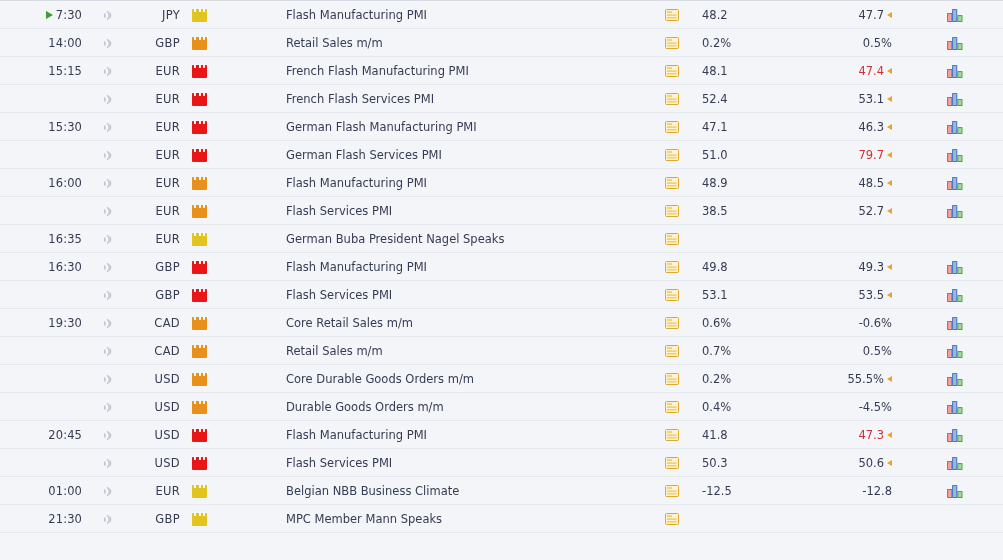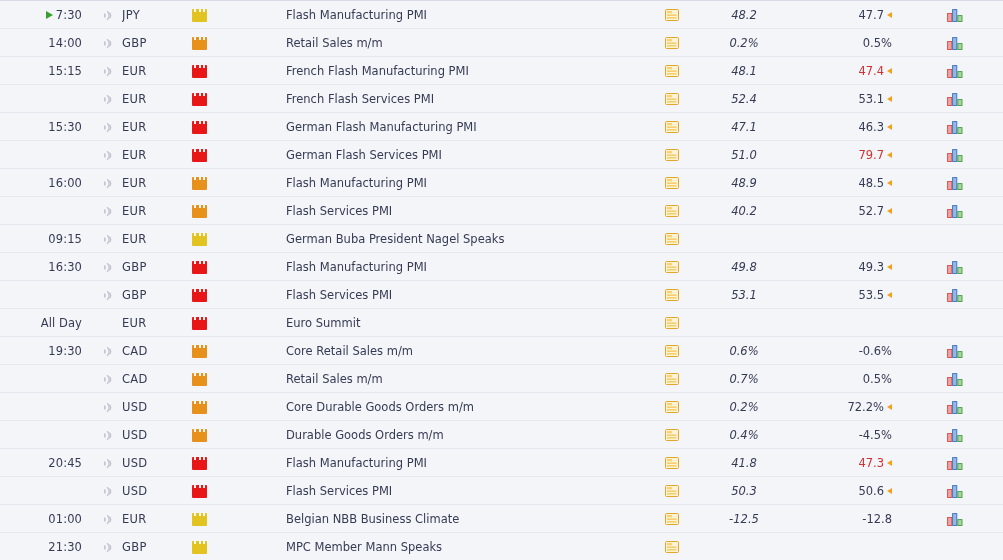--- a/index.html
+++ b/index.html
@@ -35,25 +35,25 @@
     overflow: hidden;
     background: #f4f5f9;
   }
   table.cal tr.group-start > td {
     border-top: 1px solid #d7d9e3;
   }
 
   
   .c-time   { width: 92px;  text-align: right; padding-right: 10px !important; }
   .c-sound  { width: 30px;  text-align: center; }
-  .c-cur    { width: 58px;  text-align: left; }
+  .c-cur    { width: 58px;  text-align: right; }
   .c-imp    { width: 62px;  text-align: left; padding-left: 12px !important; }
   .c-event  { width: 400px; text-align: left; padding-left: 4px !important; }
   .c-detail { width: 60px;  text-align: center; }
-  .c-actual { width: 96px;  text-align: center; padding-right: 12px !important; font-style: italic; }
+  .c-actual { width: 96px;  text-align: left; padding-right: 12px !important; }
   .c-fore   { width: 110px; text-align: right; padding-right: 16px !important; }
   .c-graph  { width: 95px;  text-align: center; }
 
   .time-txt { font-size: 11.5px; color: #353b52; letter-spacing: .1px; }
   .now-box {
     display:inline-block;
     width: 9px; height: 9px;
     position: relative;
     margin-right: 1px;
     vertical-align: -1px;
@@ -321,30 +321,30 @@
               </svg></span></td>
           <td class="c-cur"><span class="cur-txt">EUR</span></td>
           <td class="c-imp"><span class="imp imp-orange"></span></td>
           <td class="c-event"><span class="event-txt">Flash Services PMI</span></td>
           <td class="c-detail"><span class="folder"><svg width="14" height="12" viewBox="0 0 14 12">
                 <rect x="0.5" y="0.5" width="13" height="11" rx="1" fill="#fdf3d3" stroke="#e0a72b"></rect>
                 <rect x="2" y="2" width="5" height="2.2" fill="#f6d277"></rect>
                 <rect x="2" y="5.4" width="9.5" height="1.6" fill="#f3cf6f"></rect>
                 <rect x="2" y="8" width="9.5" height="1.6" fill="#f3cf6f"></rect>
               </svg></span></td>
-          <td class="c-actual"><span class="num">40.2</span></td>
+          <td class="c-actual"><span class="num">38.5</span></td>
           <td class="c-fore"><span class="prev-wrap"><span class="num">52.7</span><span class="revarrow"></span></span></td>
           <td class="c-graph"><span class="graphic"><svg width="17" height="13" viewBox="0 0 17 13">
                 <rect x="0.6" y="4.5" width="4.2" height="8" fill="#f2a0a0" stroke="#d24b4b" stroke-width="0.9"></rect>
                 <rect x="5.6" y="0.6" width="4.2" height="11.9" fill="#93b8e8" stroke="#3a6fbf" stroke-width="0.9"></rect>
                 <rect x="10.8" y="6.6" width="4.2" height="5.9" fill="#a8d79a" stroke="#3f9b3f" stroke-width="0.9"></rect>
               </svg></span></td>
         </tr>
         <tr class="row group-start">
-          <td class="c-time"><span class="time-txt">09:15</span></td>
+          <td class="c-time"><span class="time-txt">16:35</span></td>
           <td class="c-sound"><span class="snd"><svg width="13" height="13" viewBox="0 0 13 13">
                 <path d="M3 4.5 L3 8.5 L4.6 8.5 L4.6 4.5 Z" fill="#b9bcc9"></path>
                 <path d="M6.4 2.6 A5.2 5.2 0 0 1 6.4 10.4" stroke="#b9bcc9" stroke-width="1.3" fill="none" stroke-linecap="round"></path>
                 <path d="M8.6 4.1 A3.2 3.2 0 0 1 8.6 8.9" stroke="#b9bcc9" stroke-width="1.3" fill="none" stroke-linecap="round"></path>
               </svg></span></td>
           <td class="c-cur"><span class="cur-txt">EUR</span></td>
           <td class="c-imp"><span class="imp imp-yellow"></span></td>
           <td class="c-event"><span class="event-txt">German Buba President Nagel Speaks</span></td>
           <td class="c-detail"><span class="folder"><svg width="14" height="12" viewBox="0 0 14 12">
                 <rect x="0.5" y="0.5" width="13" height="11" rx="1" fill="#fdf3d3" stroke="#e0a72b"></rect>
@@ -398,218 +398,202 @@
               </svg></span></td>
           <td class="c-actual"><span class="num">53.1</span></td>
           <td class="c-fore"><span class="prev-wrap"><span class="num">53.5</span><span class="revarrow"></span></span></td>
           <td class="c-graph"><span class="graphic"><svg width="17" height="13" viewBox="0 0 17 13">
                 <rect x="0.6" y="4.5" width="4.2" height="8" fill="#f2a0a0" stroke="#d24b4b" stroke-width="0.9"></rect>
                 <rect x="5.6" y="0.6" width="4.2" height="11.9" fill="#93b8e8" stroke="#3a6fbf" stroke-width="0.9"></rect>
                 <rect x="10.8" y="6.6" width="4.2" height="5.9" fill="#a8d79a" stroke="#3f9b3f" stroke-width="0.9"></rect>
               </svg></span></td>
         </tr>
         <tr class="row group-start">
-          <td class="c-time"><span class="time-txt">All Day</span></td>
-          <td class="c-sound"></td>
-          <td class="c-cur"><span class="cur-txt">EUR</span></td>
-          <td class="c-imp"><span class="imp imp-red"></span></td>
-          <td class="c-event"><span class="event-txt">Euro Summit</span></td>
+          <td class="c-time"><span class="time-txt">19:30</span></td>
+          <td class="c-sound"><span class="snd"><svg width="13" height="13" viewBox="0 0 13 13">
+                <path d="M3 4.5 L3 8.5 L4.6 8.5 L4.6 4.5 Z" fill="#b9bcc9"></path>
+                <path d="M6.4 2.6 A5.2 5.2 0 0 1 6.4 10.4" stroke="#b9bcc9" stroke-width="1.3" fill="none" stroke-linecap="round"></path>
+                <path d="M8.6 4.1 A3.2 3.2 0 0 1 8.6 8.9" stroke="#b9bcc9" stroke-width="1.3" fill="none" stroke-linecap="round"></path>
+              </svg></span></td>
+          <td class="c-cur"><span class="cur-txt">CAD</span></td>
+          <td class="c-imp"><span class="imp imp-orange"></span></td>
+          <td class="c-event"><span class="event-txt">Core Retail Sales m/m</span></td>
+          <td class="c-detail"><span class="folder"><svg width="14" height="12" viewBox="0 0 14 12">
+                <rect x="0.5" y="0.5" width="13" height="11" rx="1" fill="#fdf3d3" stroke="#e0a72b"></rect>
+                <rect x="2" y="2" width="5" height="2.2" fill="#f6d277"></rect>
+                <rect x="2" y="5.4" width="9.5" height="1.6" fill="#f3cf6f"></rect>
+                <rect x="2" y="8" width="9.5" height="1.6" fill="#f3cf6f"></rect>
+              </svg></span></td>
+          <td class="c-actual"><span class="num">0.6%</span></td>
+          <td class="c-fore"><span class="prev-wrap"><span class="num">-0.6%</span></span></td>
+          <td class="c-graph"><span class="graphic"><svg width="17" height="13" viewBox="0 0 17 13">
+                <rect x="0.6" y="4.5" width="4.2" height="8" fill="#f2a0a0" stroke="#d24b4b" stroke-width="0.9"></rect>
+                <rect x="5.6" y="0.6" width="4.2" height="11.9" fill="#93b8e8" stroke="#3a6fbf" stroke-width="0.9"></rect>
+                <rect x="10.8" y="6.6" width="4.2" height="5.9" fill="#a8d79a" stroke="#3f9b3f" stroke-width="0.9"></rect>
+              </svg></span></td>
+        </tr>
+        <tr class="row">
+          <td class="c-time"><span class="time-txt"></span></td>
+          <td class="c-sound"><span class="snd"><svg width="13" height="13" viewBox="0 0 13 13">
+                <path d="M3 4.5 L3 8.5 L4.6 8.5 L4.6 4.5 Z" fill="#b9bcc9"></path>
+                <path d="M6.4 2.6 A5.2 5.2 0 0 1 6.4 10.4" stroke="#b9bcc9" stroke-width="1.3" fill="none" stroke-linecap="round"></path>
+                <path d="M8.6 4.1 A3.2 3.2 0 0 1 8.6 8.9" stroke="#b9bcc9" stroke-width="1.3" fill="none" stroke-linecap="round"></path>
+              </svg></span></td>
+          <td class="c-cur"><span class="cur-txt">CAD</span></td>
+          <td class="c-imp"><span class="imp imp-orange"></span></td>
+          <td class="c-event"><span class="event-txt">Retail Sales m/m</span></td>
+          <td class="c-detail"><span class="folder"><svg width="14" height="12" viewBox="0 0 14 12">
+                <rect x="0.5" y="0.5" width="13" height="11" rx="1" fill="#fdf3d3" stroke="#e0a72b"></rect>
+                <rect x="2" y="2" width="5" height="2.2" fill="#f6d277"></rect>
+                <rect x="2" y="5.4" width="9.5" height="1.6" fill="#f3cf6f"></rect>
+                <rect x="2" y="8" width="9.5" height="1.6" fill="#f3cf6f"></rect>
+              </svg></span></td>
+          <td class="c-actual"><span class="num">0.7%</span></td>
+          <td class="c-fore"><span class="prev-wrap"><span class="num">0.5%</span></span></td>
+          <td class="c-graph"><span class="graphic"><svg width="17" height="13" viewBox="0 0 17 13">
+                <rect x="0.6" y="4.5" width="4.2" height="8" fill="#f2a0a0" stroke="#d24b4b" stroke-width="0.9"></rect>
+                <rect x="5.6" y="0.6" width="4.2" height="11.9" fill="#93b8e8" stroke="#3a6fbf" stroke-width="0.9"></rect>
+                <rect x="10.8" y="6.6" width="4.2" height="5.9" fill="#a8d79a" stroke="#3f9b3f" stroke-width="0.9"></rect>
+              </svg></span></td>
+        </tr>
+        <tr class="row">
+          <td class="c-time"><span class="time-txt"></span></td>
+          <td class="c-sound"><span class="snd"><svg width="13" height="13" viewBox="0 0 13 13">
+                <path d="M3 4.5 L3 8.5 L4.6 8.5 L4.6 4.5 Z" fill="#b9bcc9"></path>
+                <path d="M6.4 2.6 A5.2 5.2 0 0 1 6.4 10.4" stroke="#b9bcc9" stroke-width="1.3" fill="none" stroke-linecap="round"></path>
+                <path d="M8.6 4.1 A3.2 3.2 0 0 1 8.6 8.9" stroke="#b9bcc9" stroke-width="1.3" fill="none" stroke-linecap="round"></path>
+              </svg></span></td>
+          <td class="c-cur"><span class="cur-txt">USD</span></td>
+          <td class="c-imp"><span class="imp imp-orange"></span></td>
+          <td class="c-event"><span class="event-txt">Core Durable Goods Orders m/m</span></td>
+          <td class="c-detail"><span class="folder"><svg width="14" height="12" viewBox="0 0 14 12">
+                <rect x="0.5" y="0.5" width="13" height="11" rx="1" fill="#fdf3d3" stroke="#e0a72b"></rect>
+                <rect x="2" y="2" width="5" height="2.2" fill="#f6d277"></rect>
+                <rect x="2" y="5.4" width="9.5" height="1.6" fill="#f3cf6f"></rect>
+                <rect x="2" y="8" width="9.5" height="1.6" fill="#f3cf6f"></rect>
+              </svg></span></td>
+          <td class="c-actual"><span class="num">0.2%</span></td>
+          <td class="c-fore"><span class="prev-wrap"><span class="num">55.5%</span><span class="revarrow"></span></span></td>
+          <td class="c-graph"><span class="graphic"><svg width="17" height="13" viewBox="0 0 17 13">
+                <rect x="0.6" y="4.5" width="4.2" height="8" fill="#f2a0a0" stroke="#d24b4b" stroke-width="0.9"></rect>
+                <rect x="5.6" y="0.6" width="4.2" height="11.9" fill="#93b8e8" stroke="#3a6fbf" stroke-width="0.9"></rect>
+                <rect x="10.8" y="6.6" width="4.2" height="5.9" fill="#a8d79a" stroke="#3f9b3f" stroke-width="0.9"></rect>
+              </svg></span></td>
+        </tr>
+        <tr class="row">
+          <td class="c-time"><span class="time-txt"></span></td>
+          <td class="c-sound"><span class="snd"><svg width="13" height="13" viewBox="0 0 13 13">
+                <path d="M3 4.5 L3 8.5 L4.6 8.5 L4.6 4.5 Z" fill="#b9bcc9"></path>
+                <path d="M6.4 2.6 A5.2 5.2 0 0 1 6.4 10.4" stroke="#b9bcc9" stroke-width="1.3" fill="none" stroke-linecap="round"></path>
+                <path d="M8.6 4.1 A3.2 3.2 0 0 1 8.6 8.9" stroke="#b9bcc9" stroke-width="1.3" fill="none" stroke-linecap="round"></path>
+              </svg></span></td>
+          <td class="c-cur"><span class="cur-txt">USD</span></td>
+          <td class="c-imp"><span class="imp imp-orange"></span></td>
+          <td class="c-event"><span class="event-txt">Durable Goods Orders m/m</span></td>
+          <td class="c-detail"><span class="folder"><svg width="14" height="12" viewBox="0 0 14 12">
+                <rect x="0.5" y="0.5" width="13" height="11" rx="1" fill="#fdf3d3" stroke="#e0a72b"></rect>
+                <rect x="2" y="2" width="5" height="2.2" fill="#f6d277"></rect>
+                <rect x="2" y="5.4" width="9.5" height="1.6" fill="#f3cf6f"></rect>
+                <rect x="2" y="8" width="9.5" height="1.6" fill="#f3cf6f"></rect>
+              </svg></span></td>
+          <td class="c-actual"><span class="num">0.4%</span></td>
+          <td class="c-fore"><span class="prev-wrap"><span class="num">-4.5%</span></span></td>
+          <td class="c-graph"><span class="graphic"><svg width="17" height="13" viewBox="0 0 17 13">
+                <rect x="0.6" y="4.5" width="4.2" height="8" fill="#f2a0a0" stroke="#d24b4b" stroke-width="0.9"></rect>
+                <rect x="5.6" y="0.6" width="4.2" height="11.9" fill="#93b8e8" stroke="#3a6fbf" stroke-width="0.9"></rect>
+                <rect x="10.8" y="6.6" width="4.2" height="5.9" fill="#a8d79a" stroke="#3f9b3f" stroke-width="0.9"></rect>
+              </svg></span></td>
+        </tr>
+        <tr class="row group-start">
+          <td class="c-time"><span class="time-txt">20:45</span></td>
+          <td class="c-sound"><span class="snd"><svg width="13" height="13" viewBox="0 0 13 13">
+                <path d="M3 4.5 L3 8.5 L4.6 8.5 L4.6 4.5 Z" fill="#b9bcc9"></path>
+                <path d="M6.4 2.6 A5.2 5.2 0 0 1 6.4 10.4" stroke="#b9bcc9" stroke-width="1.3" fill="none" stroke-linecap="round"></path>
+                <path d="M8.6 4.1 A3.2 3.2 0 0 1 8.6 8.9" stroke="#b9bcc9" stroke-width="1.3" fill="none" stroke-linecap="round"></path>
+              </svg></span></td>
+          <td class="c-cur"><span class="cur-txt">USD</span></td>
+          <td class="c-imp"><span class="imp imp-red"></span></td>
+          <td class="c-event"><span class="event-txt">Flash Manufacturing PMI</span></td>
+          <td class="c-detail"><span class="folder"><svg width="14" height="12" viewBox="0 0 14 12">
+                <rect x="0.5" y="0.5" width="13" height="11" rx="1" fill="#fdf3d3" stroke="#e0a72b"></rect>
+                <rect x="2" y="2" width="5" height="2.2" fill="#f6d277"></rect>
+                <rect x="2" y="5.4" width="9.5" height="1.6" fill="#f3cf6f"></rect>
+                <rect x="2" y="8" width="9.5" height="1.6" fill="#f3cf6f"></rect>
+              </svg></span></td>
+          <td class="c-actual"><span class="num">41.8</span></td>
+          <td class="c-fore"><span class="prev-wrap"><span class="num revised">47.3</span><span class="revarrow"></span></span></td>
+          <td class="c-graph"><span class="graphic"><svg width="17" height="13" viewBox="0 0 17 13">
+                <rect x="0.6" y="4.5" width="4.2" height="8" fill="#f2a0a0" stroke="#d24b4b" stroke-width="0.9"></rect>
+                <rect x="5.6" y="0.6" width="4.2" height="11.9" fill="#93b8e8" stroke="#3a6fbf" stroke-width="0.9"></rect>
+                <rect x="10.8" y="6.6" width="4.2" height="5.9" fill="#a8d79a" stroke="#3f9b3f" stroke-width="0.9"></rect>
+              </svg></span></td>
+        </tr>
+        <tr class="row">
+          <td class="c-time"><span class="time-txt"></span></td>
+          <td class="c-sound"><span class="snd"><svg width="13" height="13" viewBox="0 0 13 13">
+                <path d="M3 4.5 L3 8.5 L4.6 8.5 L4.6 4.5 Z" fill="#b9bcc9"></path>
+                <path d="M6.4 2.6 A5.2 5.2 0 0 1 6.4 10.4" stroke="#b9bcc9" stroke-width="1.3" fill="none" stroke-linecap="round"></path>
+                <path d="M8.6 4.1 A3.2 3.2 0 0 1 8.6 8.9" stroke="#b9bcc9" stroke-width="1.3" fill="none" stroke-linecap="round"></path>
+              </svg></span></td>
+          <td class="c-cur"><span class="cur-txt">USD</span></td>
+          <td class="c-imp"><span class="imp imp-red"></span></td>
+          <td class="c-event"><span class="event-txt">Flash Services PMI</span></td>
+          <td class="c-detail"><span class="folder"><svg width="14" height="12" viewBox="0 0 14 12">
+                <rect x="0.5" y="0.5" width="13" height="11" rx="1" fill="#fdf3d3" stroke="#e0a72b"></rect>
+                <rect x="2" y="2" width="5" height="2.2" fill="#f6d277"></rect>
+                <rect x="2" y="5.4" width="9.5" height="1.6" fill="#f3cf6f"></rect>
+                <rect x="2" y="8" width="9.5" height="1.6" fill="#f3cf6f"></rect>
+              </svg></span></td>
+          <td class="c-actual"><span class="num">50.3</span></td>
+          <td class="c-fore"><span class="prev-wrap"><span class="num">50.6</span><span class="revarrow"></span></span></td>
+          <td class="c-graph"><span class="graphic"><svg width="17" height="13" viewBox="0 0 17 13">
+                <rect x="0.6" y="4.5" width="4.2" height="8" fill="#f2a0a0" stroke="#d24b4b" stroke-width="0.9"></rect>
+                <rect x="5.6" y="0.6" width="4.2" height="11.9" fill="#93b8e8" stroke="#3a6fbf" stroke-width="0.9"></rect>
+                <rect x="10.8" y="6.6" width="4.2" height="5.9" fill="#a8d79a" stroke="#3f9b3f" stroke-width="0.9"></rect>
+              </svg></span></td>
+        </tr>
+        <tr class="row group-start">
+          <td class="c-time"><span class="time-txt">01:00</span></td>
+          <td class="c-sound"><span class="snd"><svg width="13" height="13" viewBox="0 0 13 13">
+                <path d="M3 4.5 L3 8.5 L4.6 8.5 L4.6 4.5 Z" fill="#b9bcc9"></path>
+                <path d="M6.4 2.6 A5.2 5.2 0 0 1 6.4 10.4" stroke="#b9bcc9" stroke-width="1.3" fill="none" stroke-linecap="round"></path>
+                <path d="M8.6 4.1 A3.2 3.2 0 0 1 8.6 8.9" stroke="#b9bcc9" stroke-width="1.3" fill="none" stroke-linecap="round"></path>
+              </svg></span></td>
+          <td class="c-cur"><span class="cur-txt">EUR</span></td>
+          <td class="c-imp"><span class="imp imp-yellow"></span></td>
+          <td class="c-event"><span class="event-txt">Belgian NBB Business Climate</span></td>
+          <td class="c-detail"><span class="folder"><svg width="14" height="12" viewBox="0 0 14 12">
+                <rect x="0.5" y="0.5" width="13" height="11" rx="1" fill="#fdf3d3" stroke="#e0a72b"></rect>
+                <rect x="2" y="2" width="5" height="2.2" fill="#f6d277"></rect>
+                <rect x="2" y="5.4" width="9.5" height="1.6" fill="#f3cf6f"></rect>
+                <rect x="2" y="8" width="9.5" height="1.6" fill="#f3cf6f"></rect>
+              </svg></span></td>
+          <td class="c-actual"><span class="num">-12.5</span></td>
+          <td class="c-fore"><span class="prev-wrap"><span class="num">-12.8</span></span></td>
+          <td class="c-graph"><span class="graphic"><svg width="17" height="13" viewBox="0 0 17 13">
+                <rect x="0.6" y="4.5" width="4.2" height="8" fill="#f2a0a0" stroke="#d24b4b" stroke-width="0.9"></rect>
+                <rect x="5.6" y="0.6" width="4.2" height="11.9" fill="#93b8e8" stroke="#3a6fbf" stroke-width="0.9"></rect>
+                <rect x="10.8" y="6.6" width="4.2" height="5.9" fill="#a8d79a" stroke="#3f9b3f" stroke-width="0.9"></rect>
+              </svg></span></td>
+        </tr>
+        <tr class="row group-start">
+          <td class="c-time"><span class="time-txt">21:30</span></td>
+          <td class="c-sound"><span class="snd"><svg width="13" height="13" viewBox="0 0 13 13">
+                <path d="M3 4.5 L3 8.5 L4.6 8.5 L4.6 4.5 Z" fill="#b9bcc9"></path>
+                <path d="M6.4 2.6 A5.2 5.2 0 0 1 6.4 10.4" stroke="#b9bcc9" stroke-width="1.3" fill="none" stroke-linecap="round"></path>
+                <path d="M8.6 4.1 A3.2 3.2 0 0 1 8.6 8.9" stroke="#b9bcc9" stroke-width="1.3" fill="none" stroke-linecap="round"></path>
+              </svg></span></td>
+          <td class="c-cur"><span class="cur-txt">GBP</span></td>
+          <td class="c-imp"><span class="imp imp-yellow"></span></td>
+          <td class="c-event"><span class="event-txt">MPC Member Mann Speaks</span></td>
           <td class="c-detail"><span class="folder"><svg width="14" height="12" viewBox="0 0 14 12">
                 <rect x="0.5" y="0.5" width="13" height="11" rx="1" fill="#fdf3d3" stroke="#e0a72b"></rect>
                 <rect x="2" y="2" width="5" height="2.2" fill="#f6d277"></rect>
                 <rect x="2" y="5.4" width="9.5" height="1.6" fill="#f3cf6f"></rect>
                 <rect x="2" y="8" width="9.5" height="1.6" fill="#f3cf6f"></rect>
               </svg></span></td>
           <td class="c-actual"></td>
           <td class="c-fore"></td>
           <td class="c-graph"></td>
         </tr>
-        <tr class="row group-start">
-          <td class="c-time"><span class="time-txt">19:30</span></td>
-          <td class="c-sound"><span class="snd"><svg width="13" height="13" viewBox="0 0 13 13">
-                <path d="M3 4.5 L3 8.5 L4.6 8.5 L4.6 4.5 Z" fill="#b9bcc9"></path>
-                <path d="M6.4 2.6 A5.2 5.2 0 0 1 6.4 10.4" stroke="#b9bcc9" stroke-width="1.3" fill="none" stroke-linecap="round"></path>
-                <path d="M8.6 4.1 A3.2 3.2 0 0 1 8.6 8.9" stroke="#b9bcc9" stroke-width="1.3" fill="none" stroke-linecap="round"></path>
-              </svg></span></td>
-          <td class="c-cur"><span class="cur-txt">CAD</span></td>
-          <td class="c-imp"><span class="imp imp-orange"></span></td>
-          <td class="c-event"><span class="event-txt">Core Retail Sales m/m</span></td>
-          <td class="c-detail"><span class="folder"><svg width="14" height="12" viewBox="0 0 14 12">
-                <rect x="0.5" y="0.5" width="13" height="11" rx="1" fill="#fdf3d3" stroke="#e0a72b"></rect>
-                <rect x="2" y="2" width="5" height="2.2" fill="#f6d277"></rect>
-                <rect x="2" y="5.4" width="9.5" height="1.6" fill="#f3cf6f"></rect>
-                <rect x="2" y="8" width="9.5" height="1.6" fill="#f3cf6f"></rect>
-              </svg></span></td>
-          <td class="c-actual"><span class="num">0.6%</span></td>
-          <td class="c-fore"><span class="prev-wrap"><span class="num">-0.6%</span></span></td>
-          <td class="c-graph"><span class="graphic"><svg width="17" height="13" viewBox="0 0 17 13">
-                <rect x="0.6" y="4.5" width="4.2" height="8" fill="#f2a0a0" stroke="#d24b4b" stroke-width="0.9"></rect>
-                <rect x="5.6" y="0.6" width="4.2" height="11.9" fill="#93b8e8" stroke="#3a6fbf" stroke-width="0.9"></rect>
-                <rect x="10.8" y="6.6" width="4.2" height="5.9" fill="#a8d79a" stroke="#3f9b3f" stroke-width="0.9"></rect>
-              </svg></span></td>
-        </tr>
-        <tr class="row">
-          <td class="c-time"><span class="time-txt"></span></td>
-          <td class="c-sound"><span class="snd"><svg width="13" height="13" viewBox="0 0 13 13">
-                <path d="M3 4.5 L3 8.5 L4.6 8.5 L4.6 4.5 Z" fill="#b9bcc9"></path>
-                <path d="M6.4 2.6 A5.2 5.2 0 0 1 6.4 10.4" stroke="#b9bcc9" stroke-width="1.3" fill="none" stroke-linecap="round"></path>
-                <path d="M8.6 4.1 A3.2 3.2 0 0 1 8.6 8.9" stroke="#b9bcc9" stroke-width="1.3" fill="none" stroke-linecap="round"></path>
-              </svg></span></td>
-          <td class="c-cur"><span class="cur-txt">CAD</span></td>
-          <td class="c-imp"><span class="imp imp-orange"></span></td>
-          <td class="c-event"><span class="event-txt">Retail Sales m/m</span></td>
-          <td class="c-detail"><span class="folder"><svg width="14" height="12" viewBox="0 0 14 12">
-                <rect x="0.5" y="0.5" width="13" height="11" rx="1" fill="#fdf3d3" stroke="#e0a72b"></rect>
-                <rect x="2" y="2" width="5" height="2.2" fill="#f6d277"></rect>
-                <rect x="2" y="5.4" width="9.5" height="1.6" fill="#f3cf6f"></rect>
-                <rect x="2" y="8" width="9.5" height="1.6" fill="#f3cf6f"></rect>
-              </svg></span></td>
-          <td class="c-actual"><span class="num">0.7%</span></td>
-          <td class="c-fore"><span class="prev-wrap"><span class="num">0.5%</span></span></td>
-          <td class="c-graph"><span class="graphic"><svg width="17" height="13" viewBox="0 0 17 13">
-                <rect x="0.6" y="4.5" width="4.2" height="8" fill="#f2a0a0" stroke="#d24b4b" stroke-width="0.9"></rect>
-                <rect x="5.6" y="0.6" width="4.2" height="11.9" fill="#93b8e8" stroke="#3a6fbf" stroke-width="0.9"></rect>
-                <rect x="10.8" y="6.6" width="4.2" height="5.9" fill="#a8d79a" stroke="#3f9b3f" stroke-width="0.9"></rect>
-              </svg></span></td>
-        </tr>
-        <tr class="row">
-          <td class="c-time"><span class="time-txt"></span></td>
-          <td class="c-sound"><span class="snd"><svg width="13" height="13" viewBox="0 0 13 13">
-                <path d="M3 4.5 L3 8.5 L4.6 8.5 L4.6 4.5 Z" fill="#b9bcc9"></path>
-                <path d="M6.4 2.6 A5.2 5.2 0 0 1 6.4 10.4" stroke="#b9bcc9" stroke-width="1.3" fill="none" stroke-linecap="round"></path>
-                <path d="M8.6 4.1 A3.2 3.2 0 0 1 8.6 8.9" stroke="#b9bcc9" stroke-width="1.3" fill="none" stroke-linecap="round"></path>
-              </svg></span></td>
-          <td class="c-cur"><span class="cur-txt">USD</span></td>
-          <td class="c-imp"><span class="imp imp-orange"></span></td>
-          <td class="c-event"><span class="event-txt">Core Durable Goods Orders m/m</span></td>
-          <td class="c-detail"><span class="folder"><svg width="14" height="12" viewBox="0 0 14 12">
-                <rect x="0.5" y="0.5" width="13" height="11" rx="1" fill="#fdf3d3" stroke="#e0a72b"></rect>
-                <rect x="2" y="2" width="5" height="2.2" fill="#f6d277"></rect>
-                <rect x="2" y="5.4" width="9.5" height="1.6" fill="#f3cf6f"></rect>
-                <rect x="2" y="8" width="9.5" height="1.6" fill="#f3cf6f"></rect>
-              </svg></span></td>
-          <td class="c-actual"><span class="num">0.2%</span></td>
-          <td class="c-fore"><span class="prev-wrap"><span class="num">72.2%</span><span class="revarrow"></span></span></td>
-          <td class="c-graph"><span class="graphic"><svg width="17" height="13" viewBox="0 0 17 13">
-                <rect x="0.6" y="4.5" width="4.2" height="8" fill="#f2a0a0" stroke="#d24b4b" stroke-width="0.9"></rect>
-                <rect x="5.6" y="0.6" width="4.2" height="11.9" fill="#93b8e8" stroke="#3a6fbf" stroke-width="0.9"></rect>
-                <rect x="10.8" y="6.6" width="4.2" height="5.9" fill="#a8d79a" stroke="#3f9b3f" stroke-width="0.9"></rect>
-              </svg></span></td>
-        </tr>
-        <tr class="row">
-          <td class="c-time"><span class="time-txt"></span></td>
-          <td class="c-sound"><span class="snd"><svg width="13" height="13" viewBox="0 0 13 13">
-                <path d="M3 4.5 L3 8.5 L4.6 8.5 L4.6 4.5 Z" fill="#b9bcc9"></path>
-                <path d="M6.4 2.6 A5.2 5.2 0 0 1 6.4 10.4" stroke="#b9bcc9" stroke-width="1.3" fill="none" stroke-linecap="round"></path>
-                <path d="M8.6 4.1 A3.2 3.2 0 0 1 8.6 8.9" stroke="#b9bcc9" stroke-width="1.3" fill="none" stroke-linecap="round"></path>
-              </svg></span></td>
-          <td class="c-cur"><span class="cur-txt">USD</span></td>
-          <td class="c-imp"><span class="imp imp-orange"></span></td>
-          <td class="c-event"><span class="event-txt">Durable Goods Orders m/m</span></td>
-          <td class="c-detail"><span class="folder"><svg width="14" height="12" viewBox="0 0 14 12">
-                <rect x="0.5" y="0.5" width="13" height="11" rx="1" fill="#fdf3d3" stroke="#e0a72b"></rect>
-                <rect x="2" y="2" width="5" height="2.2" fill="#f6d277"></rect>
-                <rect x="2" y="5.4" width="9.5" height="1.6" fill="#f3cf6f"></rect>
-                <rect x="2" y="8" width="9.5" height="1.6" fill="#f3cf6f"></rect>
-              </svg></span></td>
-          <td class="c-actual"><span class="num">0.4%</span></td>
-          <td class="c-fore"><span class="prev-wrap"><span class="num">-4.5%</span></span></td>
-          <td class="c-graph"><span class="graphic"><svg width="17" height="13" viewBox="0 0 17 13">
-                <rect x="0.6" y="4.5" width="4.2" height="8" fill="#f2a0a0" stroke="#d24b4b" stroke-width="0.9"></rect>
-                <rect x="5.6" y="0.6" width="4.2" height="11.9" fill="#93b8e8" stroke="#3a6fbf" stroke-width="0.9"></rect>
-                <rect x="10.8" y="6.6" width="4.2" height="5.9" fill="#a8d79a" stroke="#3f9b3f" stroke-width="0.9"></rect>
-              </svg></span></td>
-        </tr>
-        <tr class="row group-start">
-          <td class="c-time"><span class="time-txt">20:45</span></td>
-          <td class="c-sound"><span class="snd"><svg width="13" height="13" viewBox="0 0 13 13">
-                <path d="M3 4.5 L3 8.5 L4.6 8.5 L4.6 4.5 Z" fill="#b9bcc9"></path>
-                <path d="M6.4 2.6 A5.2 5.2 0 0 1 6.4 10.4" stroke="#b9bcc9" stroke-width="1.3" fill="none" stroke-linecap="round"></path>
-                <path d="M8.6 4.1 A3.2 3.2 0 0 1 8.6 8.9" stroke="#b9bcc9" stroke-width="1.3" fill="none" stroke-linecap="round"></path>
-              </svg></span></td>
-          <td class="c-cur"><span class="cur-txt">USD</span></td>
-          <td class="c-imp"><span class="imp imp-red"></span></td>
-          <td class="c-event"><span class="event-txt">Flash Manufacturing PMI</span></td>
-          <td class="c-detail"><span class="folder"><svg width="14" height="12" viewBox="0 0 14 12">
-                <rect x="0.5" y="0.5" width="13" height="11" rx="1" fill="#fdf3d3" stroke="#e0a72b"></rect>
-                <rect x="2" y="2" width="5" height="2.2" fill="#f6d277"></rect>
-                <rect x="2" y="5.4" width="9.5" height="1.6" fill="#f3cf6f"></rect>
-                <rect x="2" y="8" width="9.5" height="1.6" fill="#f3cf6f"></rect>
-              </svg></span></td>
-          <td class="c-actual"><span class="num">41.8</span></td>
-          <td class="c-fore"><span class="prev-wrap"><span class="num revised">47.3</span><span class="revarrow"></span></span></td>
-          <td class="c-graph"><span class="graphic"><svg width="17" height="13" viewBox="0 0 17 13">
-                <rect x="0.6" y="4.5" width="4.2" height="8" fill="#f2a0a0" stroke="#d24b4b" stroke-width="0.9"></rect>
-                <rect x="5.6" y="0.6" width="4.2" height="11.9" fill="#93b8e8" stroke="#3a6fbf" stroke-width="0.9"></rect>
-                <rect x="10.8" y="6.6" width="4.2" height="5.9" fill="#a8d79a" stroke="#3f9b3f" stroke-width="0.9"></rect>
-              </svg></span></td>
-        </tr>
-        <tr class="row">
-          <td class="c-time"><span class="time-txt"></span></td>
-          <td class="c-sound"><span class="snd"><svg width="13" height="13" viewBox="0 0 13 13">
-                <path d="M3 4.5 L3 8.5 L4.6 8.5 L4.6 4.5 Z" fill="#b9bcc9"></path>
-                <path d="M6.4 2.6 A5.2 5.2 0 0 1 6.4 10.4" stroke="#b9bcc9" stroke-width="1.3" fill="none" stroke-linecap="round"></path>
-                <path d="M8.6 4.1 A3.2 3.2 0 0 1 8.6 8.9" stroke="#b9bcc9" stroke-width="1.3" fill="none" stroke-linecap="round"></path>
-              </svg></span></td>
-          <td class="c-cur"><span class="cur-txt">USD</span></td>
-          <td class="c-imp"><span class="imp imp-red"></span></td>
-          <td class="c-event"><span class="event-txt">Flash Services PMI</span></td>
-          <td class="c-detail"><span class="folder"><svg width="14" height="12" viewBox="0 0 14 12">
-                <rect x="0.5" y="0.5" width="13" height="11" rx="1" fill="#fdf3d3" stroke="#e0a72b"></rect>
-                <rect x="2" y="2" width="5" height="2.2" fill="#f6d277"></rect>
-                <rect x="2" y="5.4" width="9.5" height="1.6" fill="#f3cf6f"></rect>
-                <rect x="2" y="8" width="9.5" height="1.6" fill="#f3cf6f"></rect>
-              </svg></span></td>
-          <td class="c-actual"><span class="num">50.3</span></td>
-          <td class="c-fore"><span class="prev-wrap"><span class="num">50.6</span><span class="revarrow"></span></span></td>
-          <td class="c-graph"><span class="graphic"><svg width="17" height="13" viewBox="0 0 17 13">
-                <rect x="0.6" y="4.5" width="4.2" height="8" fill="#f2a0a0" stroke="#d24b4b" stroke-width="0.9"></rect>
-                <rect x="5.6" y="0.6" width="4.2" height="11.9" fill="#93b8e8" stroke="#3a6fbf" stroke-width="0.9"></rect>
-                <rect x="10.8" y="6.6" width="4.2" height="5.9" fill="#a8d79a" stroke="#3f9b3f" stroke-width="0.9"></rect>
-              </svg></span></td>
-        </tr>
-        <tr class="row group-start">
-          <td class="c-time"><span class="time-txt">01:00</span></td>
-          <td class="c-sound"><span class="snd"><svg width="13" height="13" viewBox="0 0 13 13">
-                <path d="M3 4.5 L3 8.5 L4.6 8.5 L4.6 4.5 Z" fill="#b9bcc9"></path>
-                <path d="M6.4 2.6 A5.2 5.2 0 0 1 6.4 10.4" stroke="#b9bcc9" stroke-width="1.3" fill="none" stroke-linecap="round"></path>
-                <path d="M8.6 4.1 A3.2 3.2 0 0 1 8.6 8.9" stroke="#b9bcc9" stroke-width="1.3" fill="none" stroke-linecap="round"></path>
-              </svg></span></td>
-          <td class="c-cur"><span class="cur-txt">EUR</span></td>
-          <td class="c-imp"><span class="imp imp-yellow"></span></td>
-          <td class="c-event"><span class="event-txt">Belgian NBB Business Climate</span></td>
-          <td class="c-detail"><span class="folder"><svg width="14" height="12" viewBox="0 0 14 12">
-                <rect x="0.5" y="0.5" width="13" height="11" rx="1" fill="#fdf3d3" stroke="#e0a72b"></rect>
-                <rect x="2" y="2" width="5" height="2.2" fill="#f6d277"></rect>
-                <rect x="2" y="5.4" width="9.5" height="1.6" fill="#f3cf6f"></rect>
-                <rect x="2" y="8" width="9.5" height="1.6" fill="#f3cf6f"></rect>
-              </svg></span></td>
-          <td class="c-actual"><span class="num">-12.5</span></td>
-          <td class="c-fore"><span class="prev-wrap"><span class="num">-12.8</span></span></td>
-          <td class="c-graph"><span class="graphic"><svg width="17" height="13" viewBox="0 0 17 13">
-                <rect x="0.6" y="4.5" width="4.2" height="8" fill="#f2a0a0" stroke="#d24b4b" stroke-width="0.9"></rect>
-                <rect x="5.6" y="0.6" width="4.2" height="11.9" fill="#93b8e8" stroke="#3a6fbf" stroke-width="0.9"></rect>
-                <rect x="10.8" y="6.6" width="4.2" height="5.9" fill="#a8d79a" stroke="#3f9b3f" stroke-width="0.9"></rect>
-              </svg></span></td>
-        </tr>
-        <tr class="row group-start">
-          <td class="c-time"><span class="time-txt">21:30</span></td>
-          <td class="c-sound"><span class="snd"><svg width="13" height="13" viewBox="0 0 13 13">
-                <path d="M3 4.5 L3 8.5 L4.6 8.5 L4.6 4.5 Z" fill="#b9bcc9"></path>
-                <path d="M6.4 2.6 A5.2 5.2 0 0 1 6.4 10.4" stroke="#b9bcc9" stroke-width="1.3" fill="none" stroke-linecap="round"></path>
-                <path d="M8.6 4.1 A3.2 3.2 0 0 1 8.6 8.9" stroke="#b9bcc9" stroke-width="1.3" fill="none" stroke-linecap="round"></path>
-              </svg></span></td>
-          <td class="c-cur"><span class="cur-txt">GBP</span></td>
-          <td class="c-imp"><span class="imp imp-yellow"></span></td>
-          <td class="c-event"><span class="event-txt">MPC Member Mann Speaks</span></td>
-          <td class="c-detail"><span class="folder"><svg width="14" height="12" viewBox="0 0 14 12">
-                <rect x="0.5" y="0.5" width="13" height="11" rx="1" fill="#fdf3d3" stroke="#e0a72b"></rect>
-                <rect x="2" y="2" width="5" height="2.2" fill="#f6d277"></rect>
-                <rect x="2" y="5.4" width="9.5" height="1.6" fill="#f3cf6f"></rect>
-                <rect x="2" y="8" width="9.5" height="1.6" fill="#f3cf6f"></rect>
-              </svg></span></td>
-          <td class="c-actual"></td>
-          <td class="c-fore"></td>
-          <td class="c-graph"></td>
-        </tr>
       </tbody>
   </table>
 </div>
 
 </body></html>

